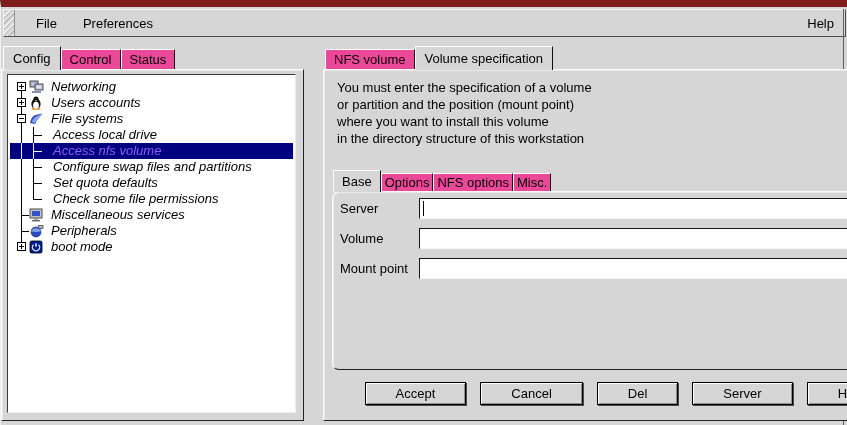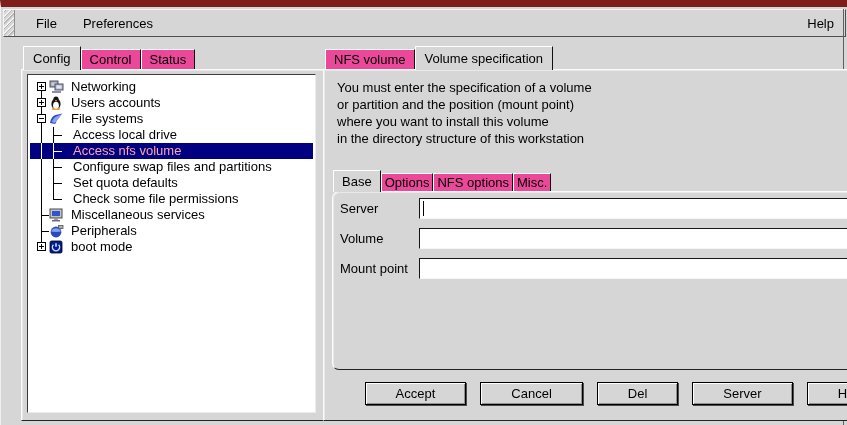--- a/index.html
+++ b/index.html
@@ -23,21 +23,21 @@
     align-self:stretch; width:10px; margin-right:10px;
     border-right:1px solid #8f8f8f;
     background:repeating-linear-gradient(135deg,#f2f2f2 0 1px,#b5b5b5 1px 2px,#d6d6d6 2px 4px);
   }
   .menu-item { padding:0 13px; }
   .menu-item.first { padding-left:11px; }
   .menu-item.right { margin-left:auto; padding-right:11px; }
 
   
   .notebook { position:absolute; top:36px; }
-  #left-nb  { left:20px;   width:303px; height:378px; }
+  #left-nb  { left:0;   width:303px; height:378px; }
   #right-nb { left:322px; width:614px; height:378px; }
 
   .tabs { position:relative; display:flex; align-items:flex-end; height:26px; padding-left:2px; z-index:2; }
   .tab {
     position:relative; background:#ec4899; white-space:nowrap;
     padding:3px 8px; line-height:13px;
     border-top:1px solid #fff; border-left:1px solid #fff; border-right:1px solid #101010;
   }
   .tab.active { background:#d6d6d6; padding:5px 9px; margin-bottom:-1px; z-index:3; }
 
@@ -47,22 +47,22 @@
     border-right:1px solid #232323; border-bottom:1px solid #232323;
     box-shadow: inset 1px 1px 0 #e9e9e9;
   }
 
   
   .treeview {
     position:absolute; left:5px; top:4px; right:7px; bottom:7px; background:#fff;
     border:1px solid; border-color:#3c3c3c #ececec #ececec #3c3c3c;
   }
   .tree { position:absolute; left:2px; top:4px; right:2px; }
-  .trow { position:relative; height:16px; line-height:16px; white-space:nowrap; }
-  .trow.selected { background:#000080; color:#fca5a5; }
+  .trow { position:relative; height:16px; line-height:16px; white-space:nowrap;font-style:italic; }
+  .trow.selected { background:#000080; color:#8b5cf6; }
   .tlabel { position:absolute; top:0; }
   .lbl-icon  { left:41px; }
   .lbl-child { left:43px; }
   .v { position:absolute; width:1px; background:#000; }
   .h { position:absolute; height:1px; background:#000; top:8px; }
   .trow.selected .v, .trow.selected .h { background:#fff; }
   .vx11 { left:11px; top:0; height:16px; }
   .vx11-bot { left:11px; top:8px; height:8px; }
   .vx11-top { left:11px; top:0; height:8px; }
   .vx23 { left:23px; top:0; height:16px; }

